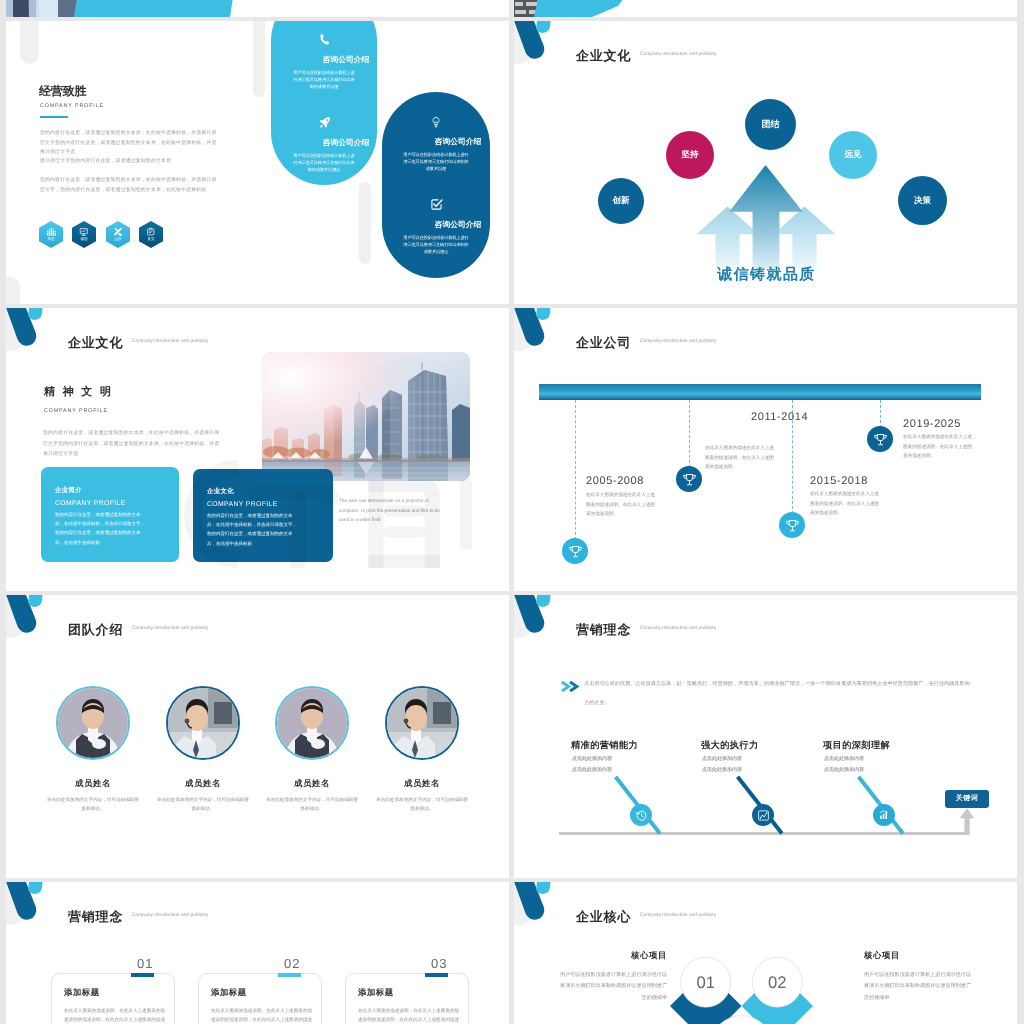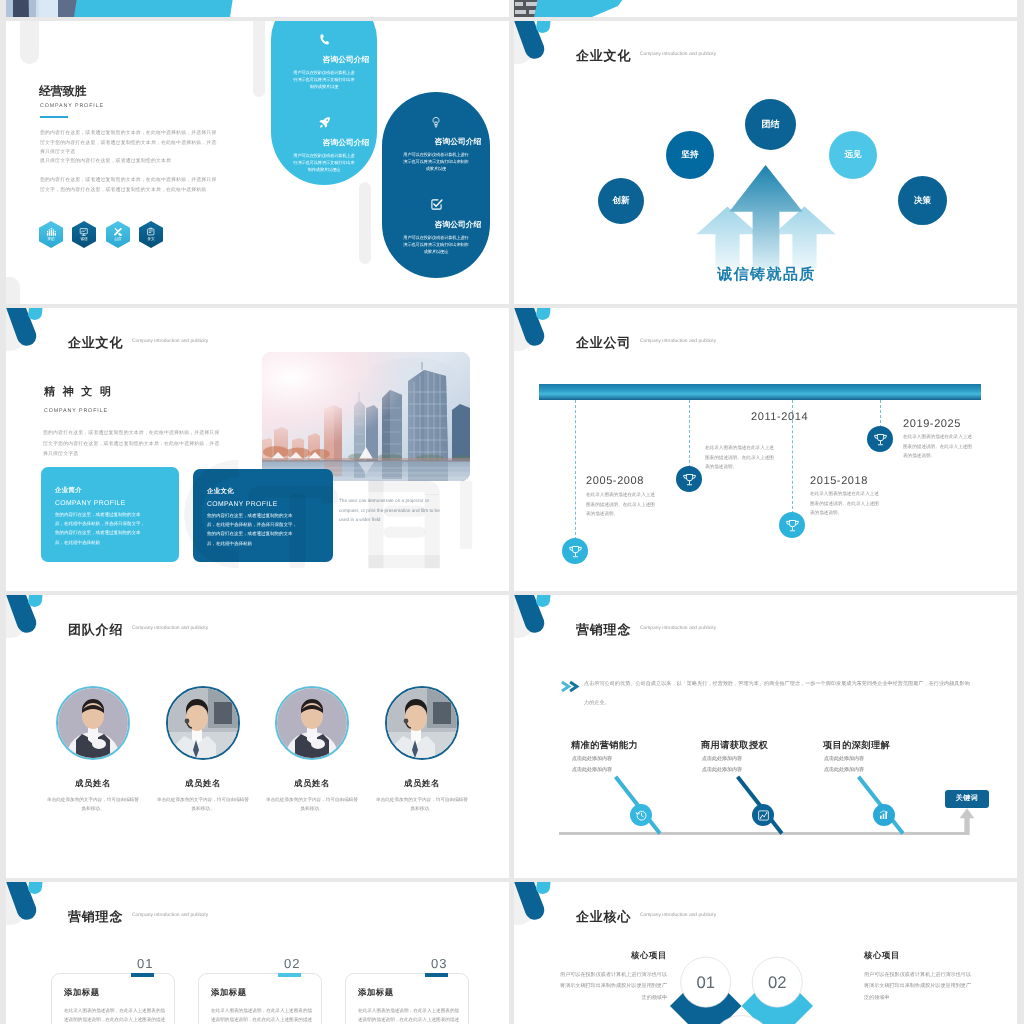--- a/index.html
+++ b/index.html
@@ -192,21 +192,21 @@
     </defs>
     <path d="M34 127 L34 88 L12 88 L48 56 L84 88 L62 88 L62 127 Z" fill="url(#ag2)"></path>
     <path d="M123 127 L123 88 L101 88 L137 56 L173 88 L151 88 L151 127 Z" fill="url(#ag2)"></path>
     <path d="M77 127 L77 62 L50 62 L92 8 L135 62 L108 62 L108 127 Z" fill="url(#ag1)"></path>
   </svg>
   <div class="abs" style="left:190px;top:245px;width:125px;text-align:center;color:#1b7fae;font-weight:bold;font-size:15px;letter-spacing:1.4px;">诚信铸就品质</div>
 
   <div class="circ" style="left:84px;top:157px;width:46px;height:46px;background:#0a6394;font-size:8.5px;">
     <span>创新</span>
       </div>
-  <div class="circ" style="left:152px;top:110px;width:48px;height:48px;background:#0369a1;font-size:8.5px;">
+  <div class="circ" style="left:152px;top:110px;width:48px;height:48px;background:#be185d;font-size:8.5px;">
     <span>坚持</span>
       </div>
   <div class="circ" style="left:231px;top:78px;width:51px;height:51px;background:#0a6394;font-size:9px;">
     <span>团结</span>
       </div>
   <div class="circ" style="left:315px;top:110px;width:48px;height:48px;background:#4ec6e8;font-size:8.5px;">
     <span>远见</span>
       </div>
   <div class="circ" style="left:384px;top:155px;width:49px;height:49px;background:#0a6394;font-size:8.5px;">
     <span>决策</span>
@@ -525,21 +525,21 @@
           <rect x="9.4" y="9" width="3.2" height="11" rx="1"></rect>
           <rect x="14.8" y="5" width="3.2" height="15" rx="1"></rect>
           <path d="M4.5 7.5 L11 3.5 L19 6.5" stroke="#fff" stroke-width="1.4" fill="none" stroke-linecap="round"></path>
         </svg>
   </div>
 
   <div class="abs" style="left:57px;top:144px;font-weight:bold;color:#2e2e2e;font-size:9.2px;letter-spacing:.4px;">精准的营销能力</div>
   <div class="abs" style="left:58px;top:161px;color:#a0a0a0;font-size:5px;font-weight:bold;">点击此处添加内容</div>
   <div class="abs" style="left:58px;top:172px;color:#a0a0a0;font-size:5px;font-weight:bold;">点击此处添加内容</div>
 
-  <div class="abs" style="left:187px;top:144px;font-weight:bold;color:#2e2e2e;font-size:9.2px;letter-spacing:.4px;">商用请获取授权</div>
+  <div class="abs" style="left:187px;top:144px;font-weight:bold;color:#2e2e2e;font-size:9.2px;letter-spacing:.4px;">强大的执行力</div>
   <div class="abs" style="left:188px;top:161px;color:#a0a0a0;font-size:5px;font-weight:bold;">点击此处添加内容</div>
   <div class="abs" style="left:188px;top:172px;color:#a0a0a0;font-size:5px;font-weight:bold;">点击此处添加内容</div>
 
   <div class="abs" style="left:309px;top:144px;font-weight:bold;color:#2e2e2e;font-size:9.2px;letter-spacing:.4px;">项目的深刻理解</div>
   <div class="abs" style="left:310px;top:161px;color:#a0a0a0;font-size:5px;font-weight:bold;">点击此处添加内容</div>
   <div class="abs" style="left:310px;top:172px;color:#a0a0a0;font-size:5px;font-weight:bold;">点击此处添加内容</div>
 
   <div class="abs" style="left:431px;top:195px;width:44px;height:18px;background:#0e6394;border-radius:3px;
               display:flex;align-items:center;justify-content:center;">
     <span style="color:#fff;font-weight:bold;font-size:7px;letter-spacing:.5px;">关键词</span>

